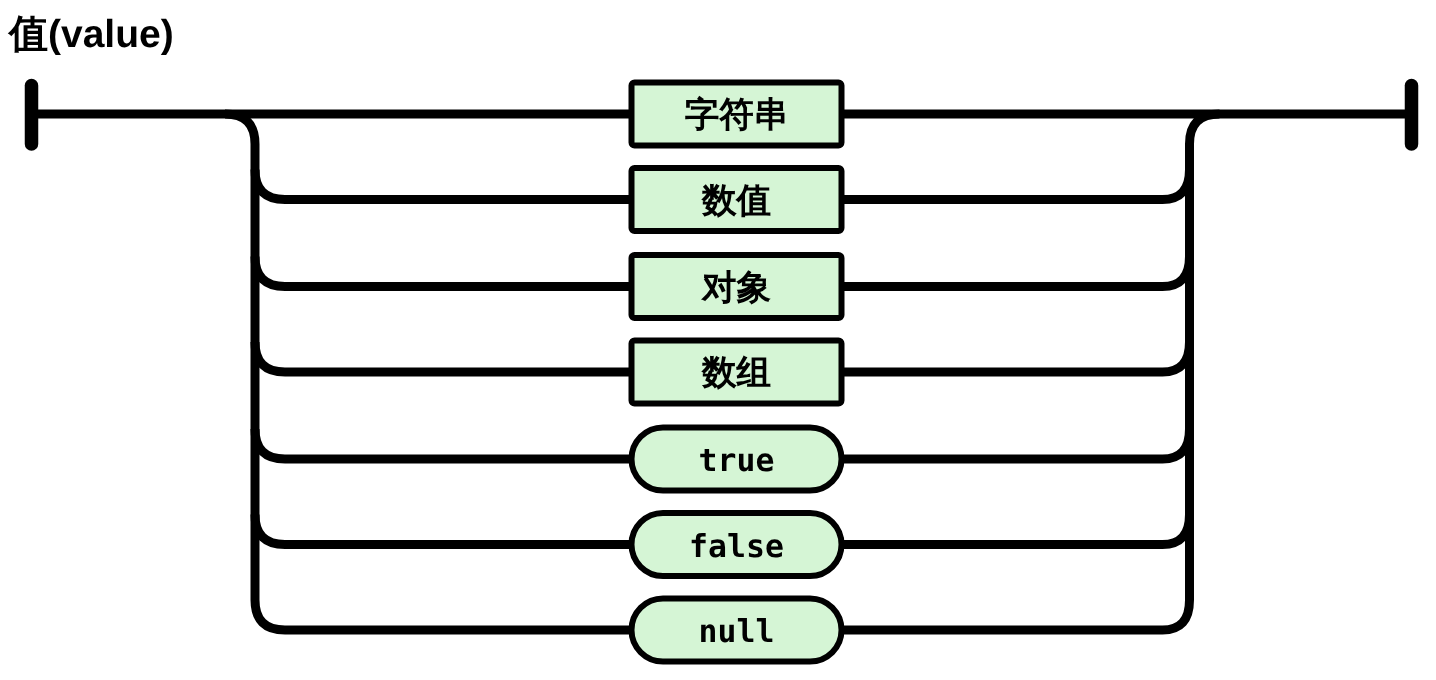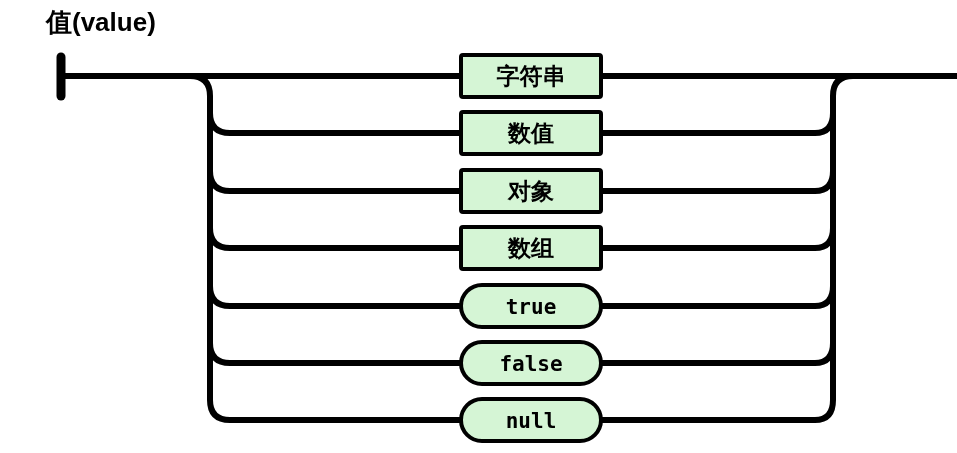--- a/index.html
+++ b/index.html
@@ -9,21 +9,20 @@
     width: 957px;
     height: 453px;
     overflow: hidden;
     font-family: "Liberation Sans", sans-serif;
   }
   .stage {
     position: relative;
     width: 913px;
     height: 453px;
     background: #ffffff;
-    padding-left: 40px;
   }
   svg { display: block; }
   .track {
     fill: none;
     stroke: #000000;
     stroke-width: 6;
     stroke-linejoin: round;
   }
   .terminal-bar {
     fill: none;

